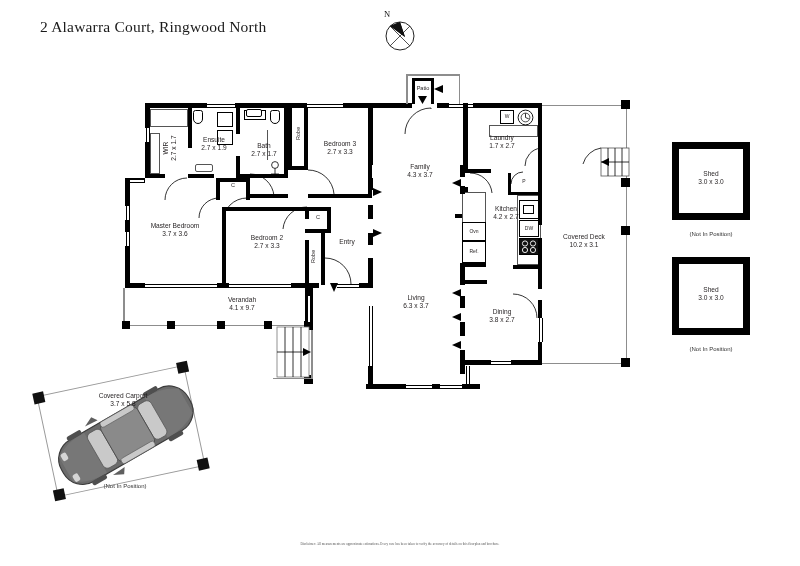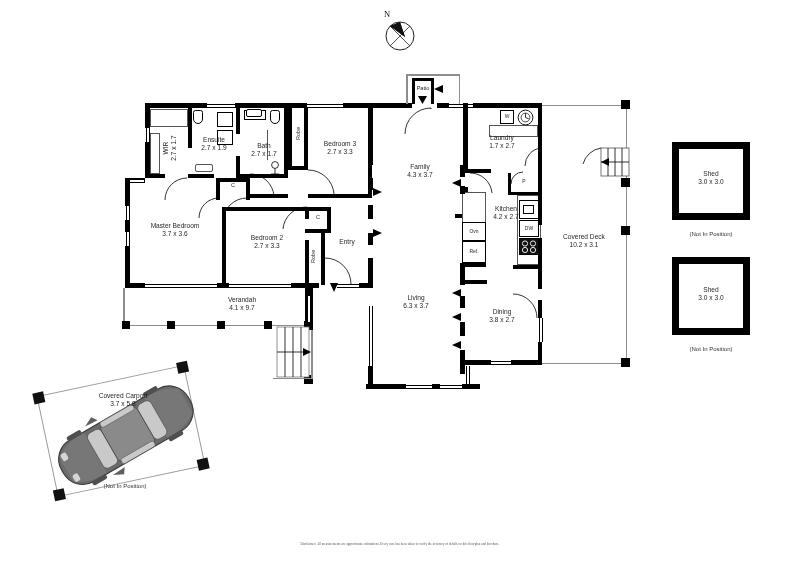--- a/index.html
+++ b/index.html
@@ -57,20 +57,21 @@
   }
 
   svg{display:block;overflow:visible;}
   .door path, .door line{fill:none;stroke:#000;stroke-width:.8;}
 </style>
 </head>
 <body>
 
 <div id="page">
 
+  <div class="title">2 Alawarra Court, Ringwood North</div>
 
   <div class="compass">
     <div class="nlab">N</div>
     <svg width="44" height="44" viewBox="0 0 44 44">
       <circle cx="22" cy="24" r="14" fill="#fff" stroke="#222" stroke-width="1"></circle>
       <line x1="12.1" y1="14.1" x2="31.9" y2="33.9" stroke="#222" stroke-width=".8"></line>
       <line x1="31.9" y1="14.1" x2="12.1" y2="33.9" stroke="#222" stroke-width=".8"></line>
       <polygon points="12.1,14.1 27,25 22,10" fill="#111"></polygon>
       <polygon points="12.1,14.1 27,25 22,10" fill="#111"></polygon>
     </svg>

